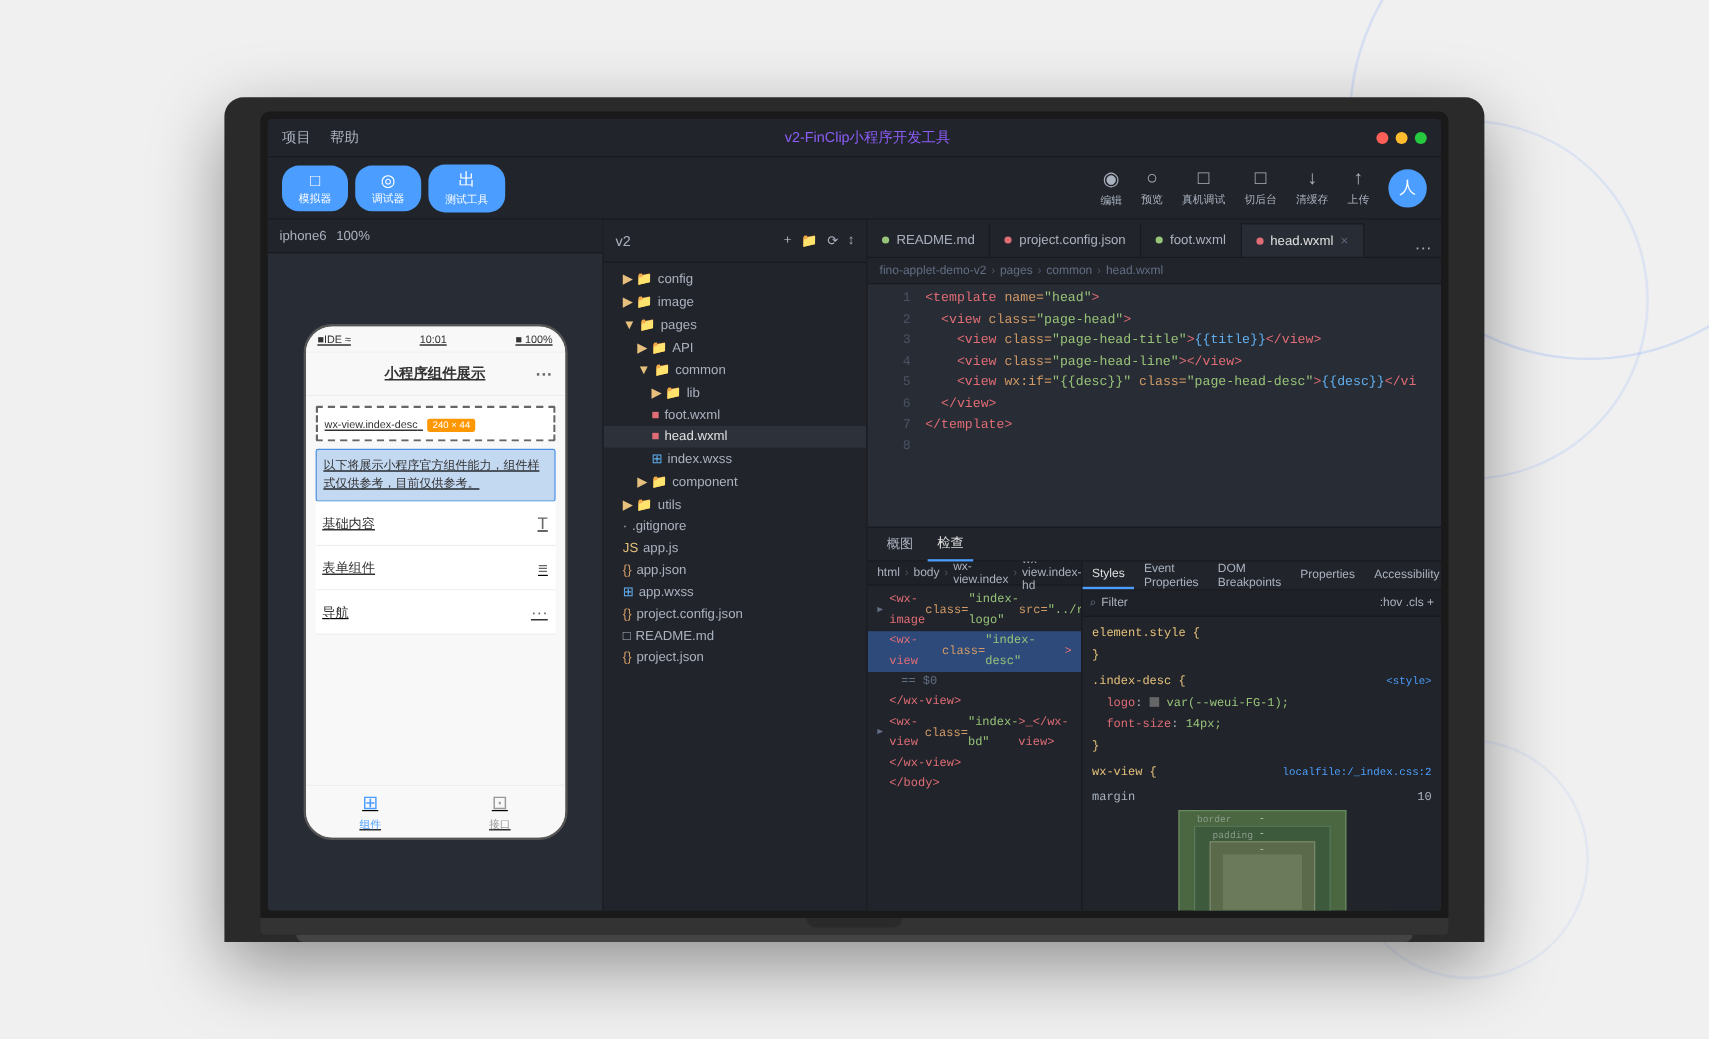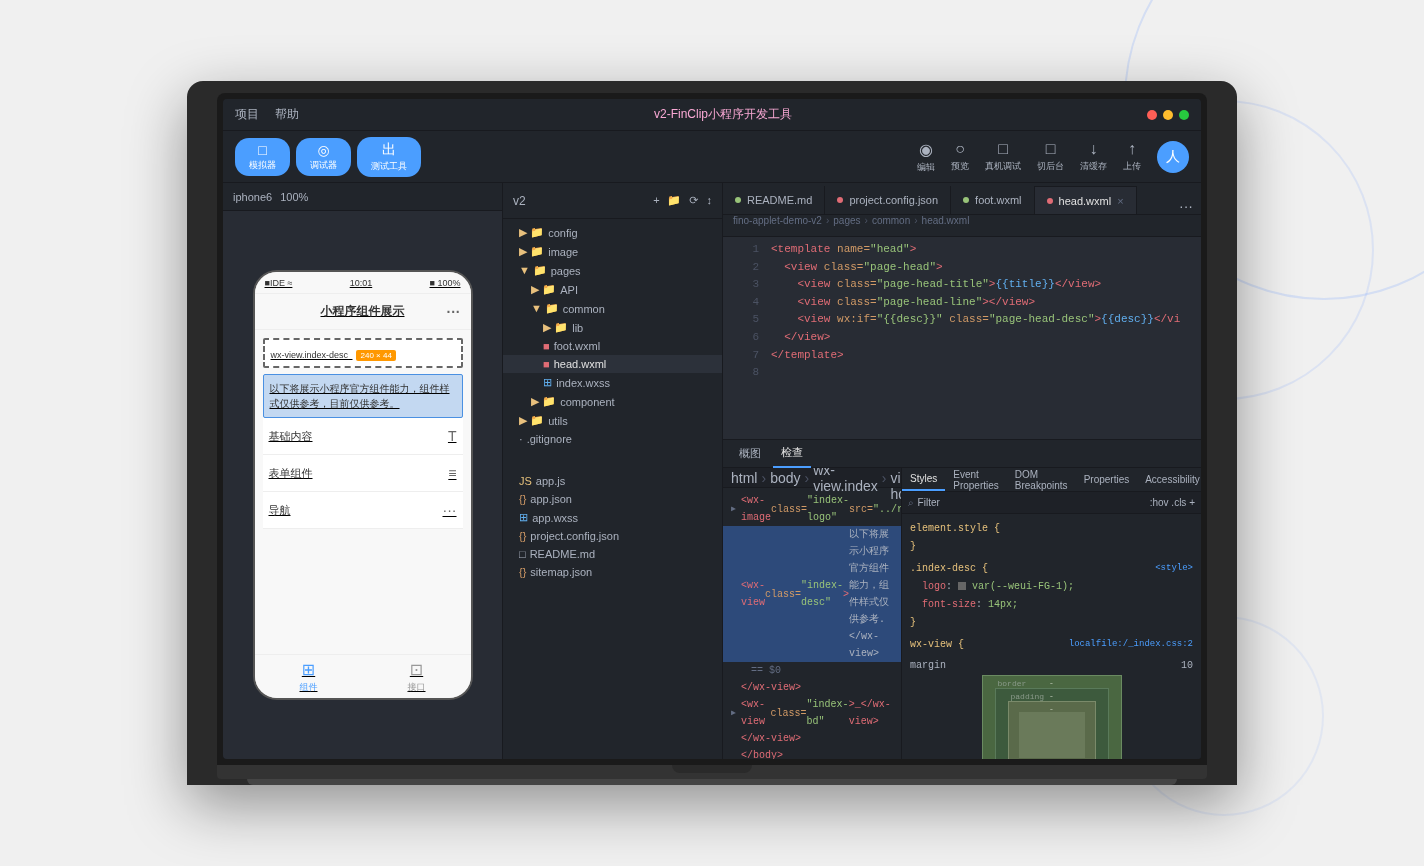--- a/index.html
+++ b/index.html
@@ -66,21 +66,21 @@
     .title-bar-menu {
       display: flex;
       gap: 16px;
       font-size: 12px;
       color: #abb2bf;
     }
     .title-bar-title {
       flex: 1;
       text-align: center;
       font-size: 12px;
-      color: #f9a8d4;
+      color: #8b5cf6;
     }
     .title-bar-controls {
       display: flex;
       gap: 6px;
       align-items: center;
     }
     .title-bar-controls span {
       width: 10px; height: 10px; border-radius: 50%; display: inline-block;
     }
     .btn-close { background: #ff5f56; }
@@ -393,21 +393,21 @@
     .tab-dot { width: 6px; height: 6px; border-radius: 50%; }
     .tab-dot-green { background: #98c379; }
     .tab-dot-orange { background: #e06c75; }
     .tab-more { margin-left: auto; padding: 0 8px; color: #abb2bf; font-size: 14px; }
 
     
     .breadcrumb {
       height: 22px;
       background: #21252b;
       display: flex;
-      align-items: flex-start;
+      align-items: center;
       padding: 0 10px;
       font-size: 10px;
       color: #636d83;
       gap: 4px;
       border-bottom: 1px solid #181a1f;
       flex-shrink: 0;
     }
     .breadcrumb-sep { color: #4b5263; }
 
     
@@ -485,21 +485,21 @@
       flex-direction: column;
     }
     
     .element-path {
       height: 20px;
       background: #1e2127;
       display: flex;
       align-items: center;
       padding: 0 8px;
       gap: 4px;
-      font-size: 14px;
+      font-size: 10px;
       color: #abb2bf;
       border-bottom: 1px solid #181a1f;
       flex-shrink: 0;
     }
     .element-path-item { color: #abb2bf; }
 
     
     .html-tree {
       flex: 1;
       overflow: hidden;
@@ -786,21 +786,21 @@
                 <span>component</span>
               </div>
               <div class="tree-item" style="padding-left: 16px;">
                 <span class="tree-icon folder-icon">▶ 📁</span>
                 <span>utils</span>
               </div>
               <div class="tree-item" style="padding-left: 16px;">
                 <span class="tree-icon file-icon-gitignore">·</span>
                 <span>.gitignore</span>
               </div>
-              <div class="tree-item" style="padding-left: 16px; margin-top: 24px;">
+              <div class="tree-item" style="padding-left: 16px;">
                 <span class="tree-icon file-icon-js">JS</span>
                 <span>app.js</span>
               </div>
               <div class="tree-item" style="padding-left: 16px;">
                 <span class="tree-icon file-icon-json">{}</span>
                 <span>app.json</span>
               </div>
               <div class="tree-item" style="padding-left: 16px;">
                 <span class="tree-icon file-icon-wxss">⊞</span>
                 <span>app.wxss</span>
@@ -808,21 +808,21 @@
               <div class="tree-item" style="padding-left: 16px;">
                 <span class="tree-icon file-icon-json">{}</span>
                 <span>project.config.json</span>
               </div>
               <div class="tree-item" style="padding-left: 16px;">
                 <span class="tree-icon file-icon-md">□</span>
                 <span>README.md</span>
               </div>
               <div class="tree-item" style="padding-left: 16px;">
                 <span class="tree-icon file-icon-json">{}</span>
-                <span>sitemap.json</span>
+                <span>project.json</span>
               </div>
             </div>
           </div>
 
           <div class="editor-panel">
 
             <div class="tabs-bar">
               <div class="tab-item inactive">
                 <span class="tab-dot tab-dot-green"></span>
                 <span>README.md</span>
@@ -922,21 +922,20 @@
                       <span style="color:#d19a66"> src=</span>
                         <span style="color:#98c379">"../resources/kind/logo.png"</span>
 
                     </div>
                     <div class="html-line highlighted" style="background:#2d4a7a;">
                       <span class="html-triangle"></span>
                       <span class="html-tag">&lt;wx-view</span>
                       <span style="color:#d19a66"> class=</span>
                         <span style="color:#98c379">"index-desc"</span>
                       <span class="html-tag">&gt;</span>
-                      <span style="color:#abb2bf">以下将展示小程序官方组件能力，组件样式仅供参考. &lt;/wx-view&gt;</span>
                     </div>
                     <div class="html-line" style="padding-left: 28px;">
                       <span style="color:#636d83; font-size:10px;">== $0</span>
                     </div>
                     <div class="html-line">
                       <span class="html-triangle"></span>
                       <span class="html-tag">&lt;/wx-view&gt;</span>
                     </div>
                     <div class="html-line">
                       <span class="html-triangle">▶</span>

